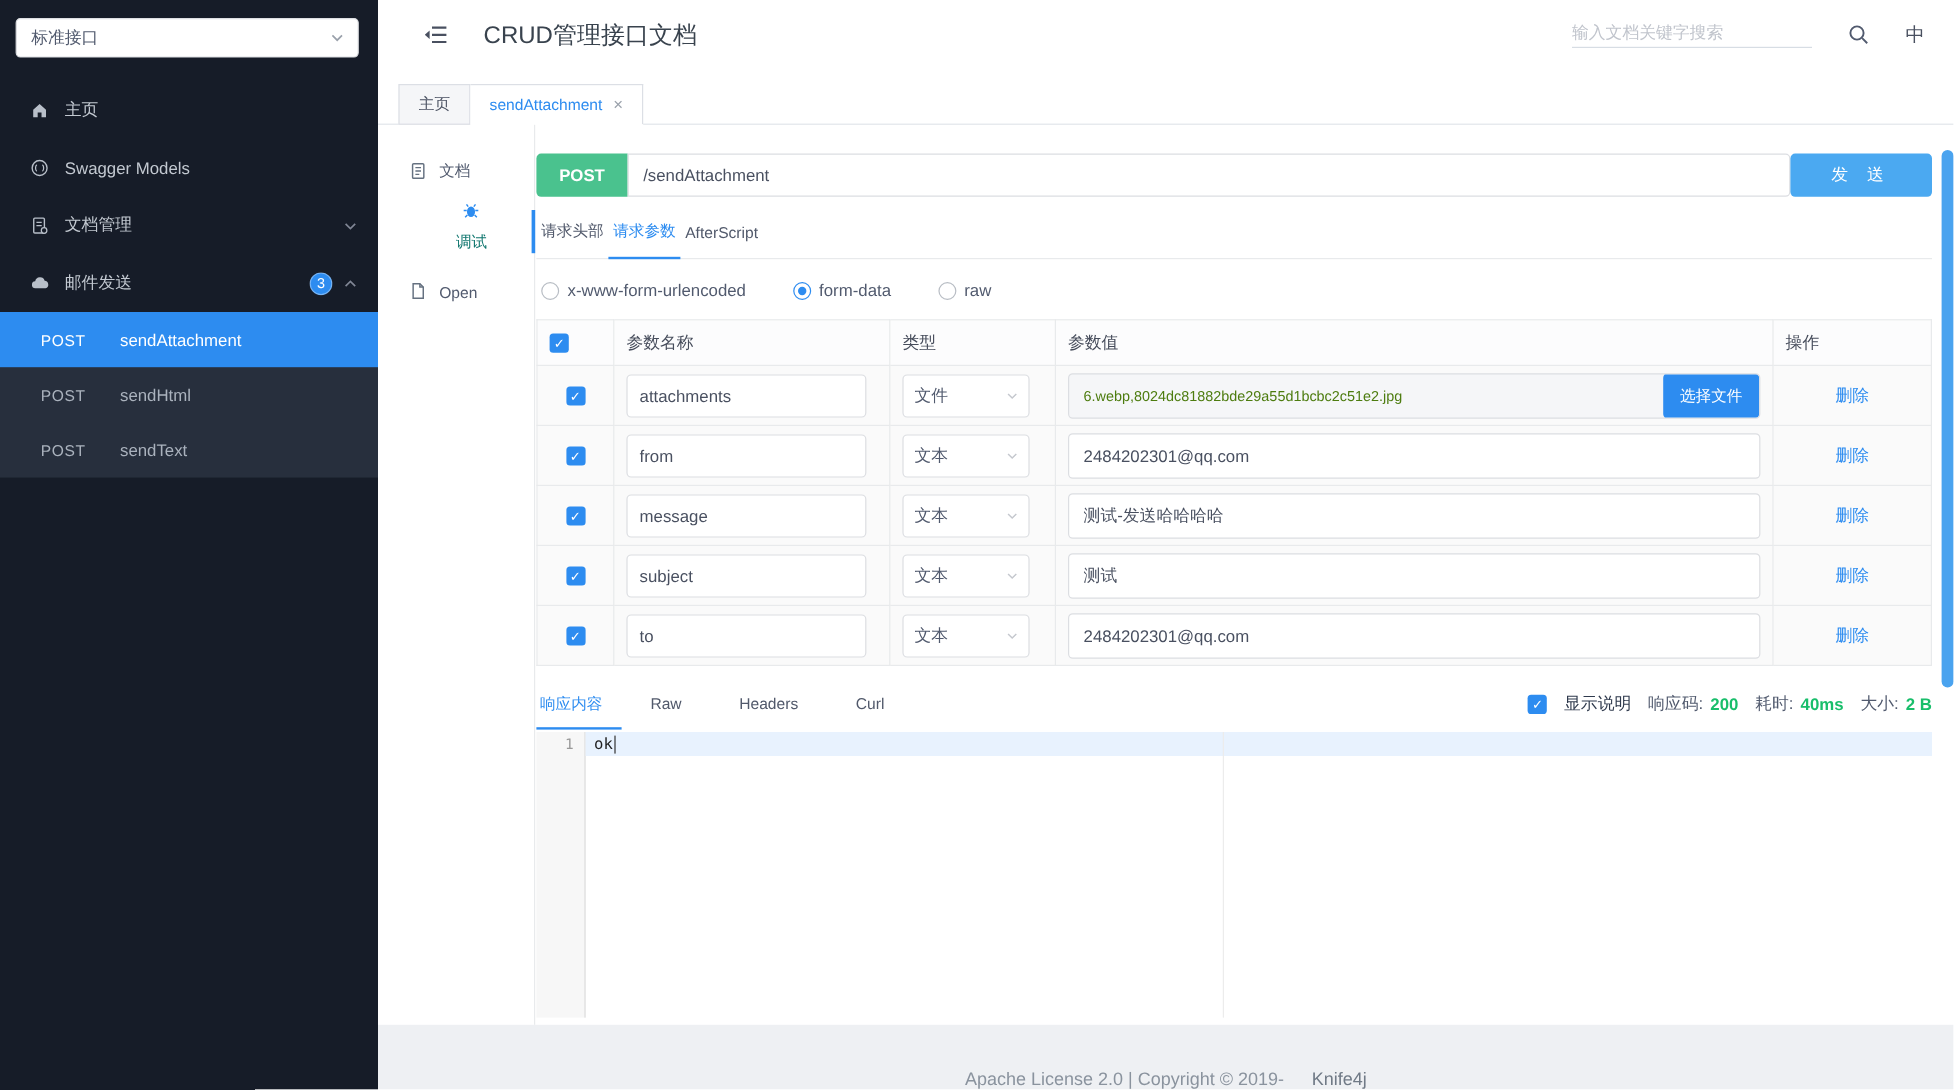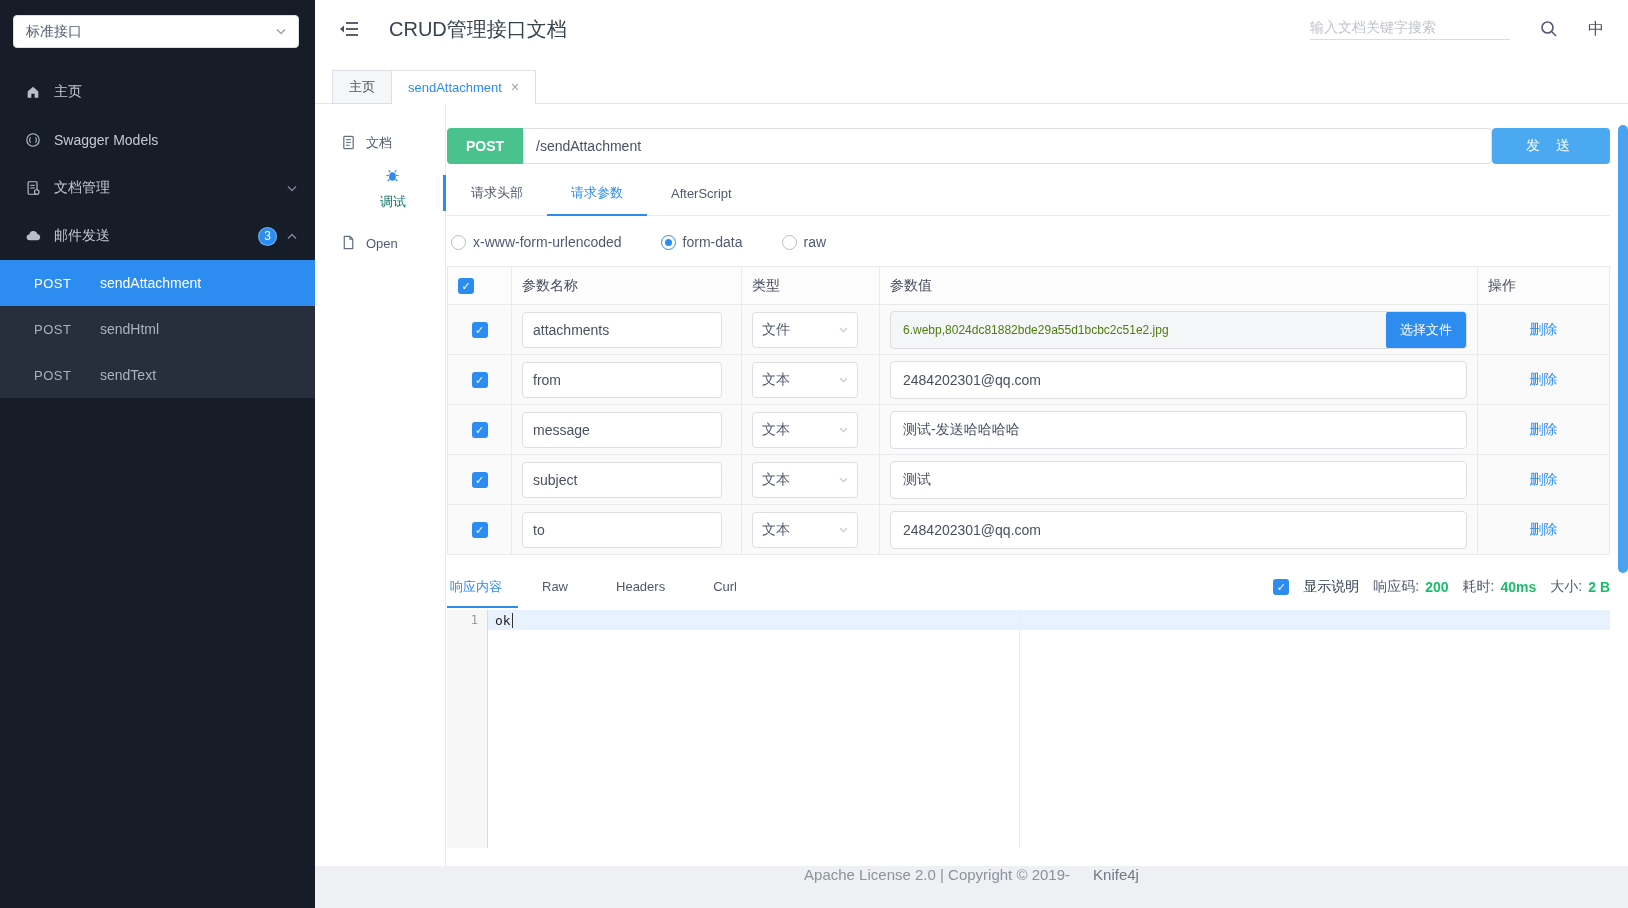--- a/index.html
+++ b/index.html
@@ -17,21 +17,21 @@
   .badge { min-width:19px; height:19px; border-radius:10px; background:#2d8cf0; border:1px solid rgba(255,255,255,.35); color:#fff; font-size:12px; display:flex; align-items:center; justify-content:center; padding:0 4px; }
   .submenu { background:#272f3d; }
   .sub-item { height:46px; display:flex; align-items:center; padding-left:34px; font-size:14px; color:#aab2bd; cursor:pointer; }
   .sub-item .method { font-size:13px; width:52px; letter-spacing:.5px; }
   .sub-item .op-name { margin-left:14px; }
   .sub-item.active { background:#2d8cf0; color:#fff; }
 
   
   .main { flex:1; display:flex; flex-direction:column; height:100%; background:#fff; min-width:0; }
 
-  header.topbar { height:58px; display:flex; align-items:center; padding:0 24px 0 24px; background:#fff; }
+  header.topbar { height:58px; display:flex; align-items:center; padding:0 24px 0 38px; background:#fff; }
   .collapse-btn { width:22px; height:22px; color:#495060; cursor:pointer; display:flex; align-items:center; }
   .page-title { margin-left:28px; font-size:20px; color:#39434e; }
   .topbar-right { margin-left:auto; display:flex; align-items:center; gap:30px; }
   .search-box { width:200px; border-bottom:1px solid #d7dde4; padding-bottom:4px; }
   .search-box input { border:none; outline:none; width:100%; font-size:14px; color:#515a6e; font-family:inherit; }
   .search-box input::placeholder { color:#c0c4cc; }
   .search-icon { color:#515a6e; cursor:pointer; display:flex; }
   .lang-toggle { font-size:16px; color:#495060; cursor:pointer; }
 
   .tabbar { height:46px; border-bottom:1px solid #e2e5ea; display:flex; align-items:flex-end; padding-left:17px; background:#fff; }
@@ -51,21 +51,21 @@
   .doc-nav-item.active::after { content:""; position:absolute; right:-1px; top:7px; bottom:7px; width:3px; background:#2d8cf0; }
 
   
   .debug-panel { flex:1; padding:24px 18px 0 1px; min-width:0; }
   .url-row { display:flex; height:36px; }
   .method-badge { width:76px; background:#4ac28e; border-radius:4px 0 0 4px; color:#fff; font-weight:bold; font-size:14px; display:flex; align-items:center; justify-content:center; }
   .path-input { flex:1; border:1px solid #dcdee2; border-radius:0 4px 4px 0; padding:0 12px; font-size:14px; color:#495060; outline:none; font-family:inherit; }
   .send-btn { width:118px; background:#4ba9f1; border:none; border-radius:4px; color:#fff; font-size:14px; letter-spacing:6px; cursor:pointer; font-family:inherit; }
 
   .req-tabs { margin-top:8px; height:44px; border-bottom:1px solid #e8eaec; display:flex; }
-  .rtab { padding:0 24px; display:flex; align-items:center; font-size:13px; color:#51596b; cursor:pointer; border-bottom:2px solid transparent; margin-bottom:-1px; }
+  .rtab { padding:0 4px; display:flex; align-items:center; font-size:13px; color:#51596b; cursor:pointer; border-bottom:2px solid transparent; margin-bottom:-1px; }
   .rtab.active { color:#2d8cf0; border-bottom-color:#2d8cf0; }
 
   .radio-row { margin-top:12px; display:flex; align-items:center; gap:39px; padding-left:4px; height:28px; }
   .radio { display:flex; align-items:center; gap:7px; cursor:pointer; font-size:14px; color:#515a6e; }
   .radio .dot { width:15px; height:15px; border-radius:50%; border:1px solid #b8bdc4; background:#fff; position:relative; }
   .radio.checked .dot { border-color:#2d8cf0; }
   .radio.checked .dot::after { content:""; position:absolute; left:3px; top:3px; width:7px; height:7px; border-radius:50%; background:#2d8cf0; }
 
   table.param-table { margin-top:10px; width:100%; border-collapse:collapse; table-layout:fixed; }
   .param-table th, .param-table td { border:1px solid #e8eaec; }
@@ -96,21 +96,21 @@
   .resp-meta .show-desc { color:#2f3a4d; margin-left:8px; }
   .resp-meta .meta-value { color:#19be6b; font-weight:bold; }
 
   .editor { margin-top:3px; height:238px; display:flex; position:relative; font-family:"DejaVu Sans Mono","Liberation Mono",monospace; font-size:13px; }
   .gutter { width:41px; background:#f7f7f7; border-right:1px solid #dcdcdc; }
   .line-no { height:20px; line-height:20px; text-align:right; padding-right:9px; color:#999; font-size:12px; }
   .code-area { flex:1; }
   .active-line { height:20px; background:#e8f2fe; display:flex; align-items:center; padding-left:7px; color:#222; }
   .caret { width:1px; height:15px; background:#333; margin-left:1px; }
   .editor-divider { position:absolute; left:572px; top:0; bottom:0; width:1px; background:#ececec; }
-  footer.page-footer { height:42px; background:#eef0f3; display:flex; align-items:flex-start; justify-content:center; gap:23px; color:#8a939e; font-size:15px; }
+  footer.page-footer { height:54px; background:#eef0f3; display:flex; align-items:flex-end; justify-content:center; gap:23px; color:#8a939e; font-size:15px; }
   .brand { font-weight:normal; color:#707a86; }
 
   .v-scrollbar { position:absolute; right:0; top:125px; width:10px; height:448px; border-radius:5px; background:#4aa3ef; }
 
   svg { display:block; }
 </style>
 </head>
 <body>
 
 <div class="app">

